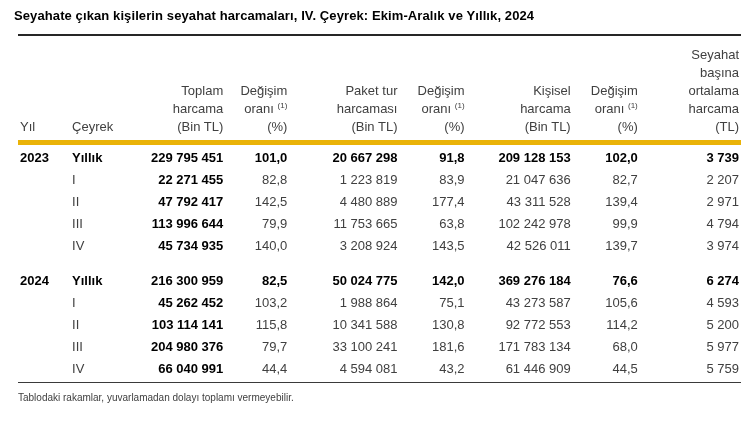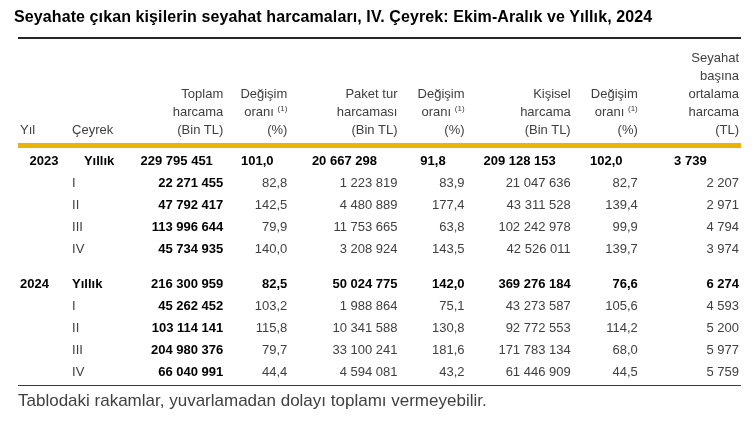--- a/index.html
+++ b/index.html
@@ -10,21 +10,21 @@
     height: 438px;
     overflow: hidden;
     font-family: "Liberation Sans", sans-serif;
     color: #404040;
   }
   .page {
     padding: 8px 14px 0 14px;
     box-sizing: border-box;
   }
   .page-title {
-    font-size: 16px;
+    font-size: 13px;
     font-weight: bold;
     color: #000000;
     margin: 0 0 11px 0;
     letter-spacing: 0.1px;
   }
   .title-rule {
     height: 0;
     border-top: 2px solid #262626;
     margin-left: 4px;
     width: 723px;
@@ -54,31 +54,31 @@
     line-height: 0;
   }
   th.left, td.left  { text-align: left; }
   th.right, td.right { text-align: right; }
   tbody td {
     height: 22px;
     padding: 0 2px;
     vertical-align: middle;
   }
   tbody tr.group-start td { padding-top: 13px; }
-  tbody tr.first-group td { padding-top: 1px; text-align: center; }
+  tbody tr.first-group td { padding-top: 1px; }
   tbody tr.bold-row td,
   tbody td.total-col,
   tbody td.year-cell {
     font-weight: bold;
     color: #000000;
   }
   tbody tr.last-row td { border-bottom: 1px solid #3a3a3a; padding-bottom: 3px; }
   .notes {
     margin: 5px 0 0 4px;
-    font-size: 17px;
+    font-size: 10px;
     line-height: 20px;
     color: #404040;
   }
   .notes p { margin: 0; }
 </style>
 </head>
 <body>
 
 <div class="page">
   <h1 class="page-title">Seyahate çıkan kişilerin seyahat harcamaları, IV. Çeyrek: Ekim-Aralık ve Yıllık, 2024</h1>

